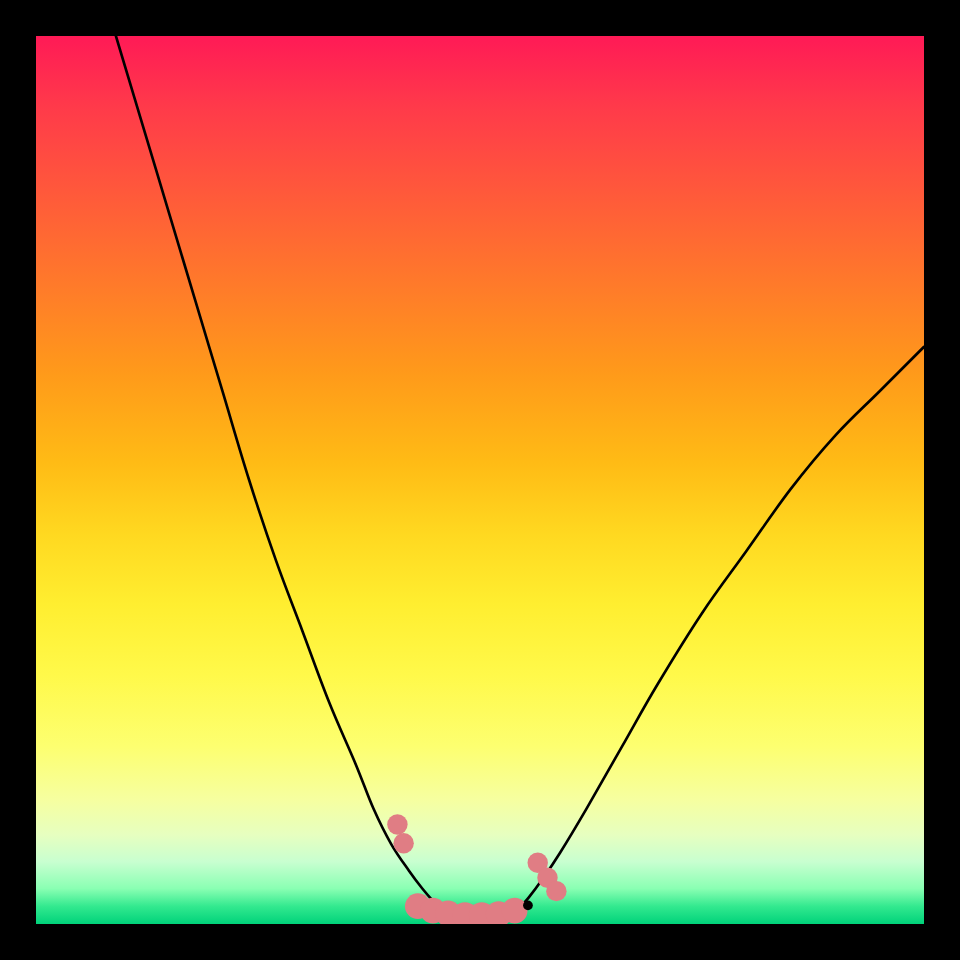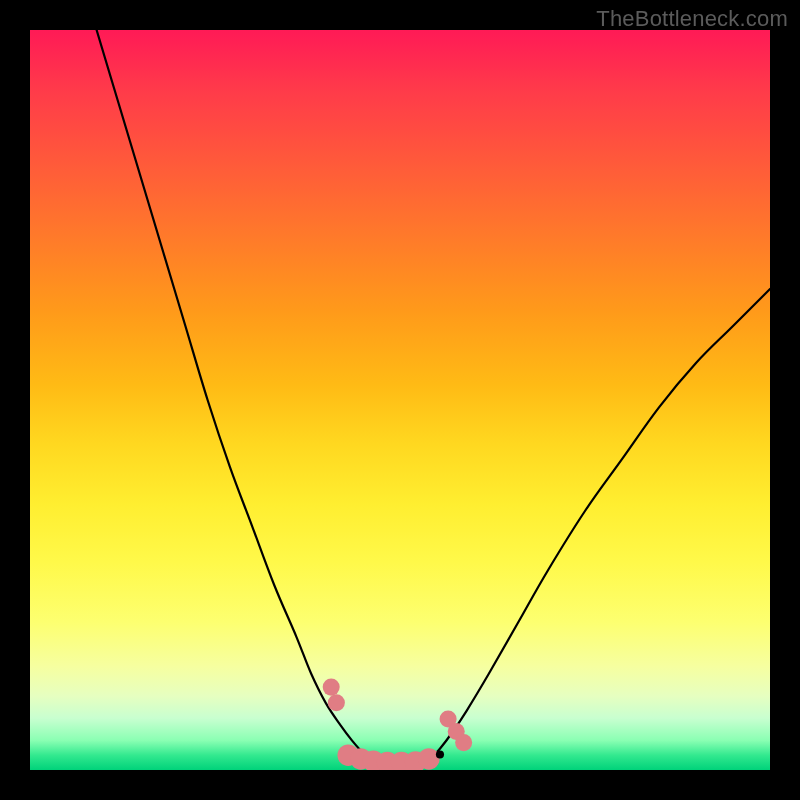--- a/index.html
+++ b/index.html
@@ -61,21 +61,20 @@
     font-size: 22px;
     font-weight: 500;
     letter-spacing: 0.2px;
     user-select: none;
   }
 </style>
 </head>
 <body>
 
 <div class="frame">
-  <div class="watermark">TheBottleneck.com</div>
   <div class="plot-area">
     <div class="gradient-bg"></div>
     <svg class="curve-svg" viewBox="0 0 740 740" preserveAspectRatio="none">
       <g id="curves">
           <path d="M 66.60 0.00 C 70.60 13.32, 80.81 47.36, 88.80 74.00 C 96.79 100.64, 103.01 121.36, 111.00 148.00 C 118.99 174.64, 125.21 195.36, 133.20 222.00 C 141.19 248.64, 147.41 269.36, 155.40 296.00 C 163.39 322.64, 169.61 344.69, 177.60 370.00 C 185.59 395.31, 191.81 413.96, 199.80 436.60 C 207.79 459.24, 214.01 474.49, 222.00 495.80 C 229.99 517.11, 236.21 535.02, 244.20 555.00 C 252.19 574.98, 259.74 590.82, 266.40 606.80 C 273.06 622.78, 275.87 631.81, 281.20 643.80 C 286.53 655.79, 290.67 664.08, 296.00 673.40 C 301.33 682.72, 306.14 688.94, 310.80 695.60 C 315.46 702.26, 318.17 705.74, 321.90 710.40 C 325.63 715.06, 328.19 717.90, 331.52 721.50 C 334.85 725.10, 338.80 728.78, 340.40 730.38" fill="none" stroke="#000" stroke-width="2.2" stroke-linecap="round"></path>
           <path d="M 399.60 730.38 C 401.60 728.12, 406.70 722.73, 410.70 717.80 C 414.70 712.87, 417.14 709.66, 421.80 703.00 C 426.46 696.34, 429.94 691.46, 436.60 680.80 C 443.26 670.14, 449.48 659.78, 458.80 643.80 C 468.12 627.82, 477.74 610.65, 488.40 592.00 C 499.06 573.35, 506.01 560.18, 518.00 540.20 C 529.99 520.22, 541.68 500.98, 555.00 481.00 C 568.32 461.02, 578.68 447.85, 592.00 429.20 C 605.32 410.55, 615.68 394.72, 629.00 377.40 C 642.32 360.08, 652.68 347.65, 666.00 333.00 C 679.32 318.35, 689.68 309.32, 703.00 296.00 C 716.32 282.68, 733.34 265.66, 740.00 259.00" fill="none" stroke="#000" stroke-width="2.2" stroke-linecap="round"></path>
         </g>
       <g id="markers">
           <circle cx="301.18" cy="657.12" r="8.51" fill="#e07d84"></circle>
           <circle cx="306.36" cy="672.66" r="8.51" fill="#e07d84"></circle>

